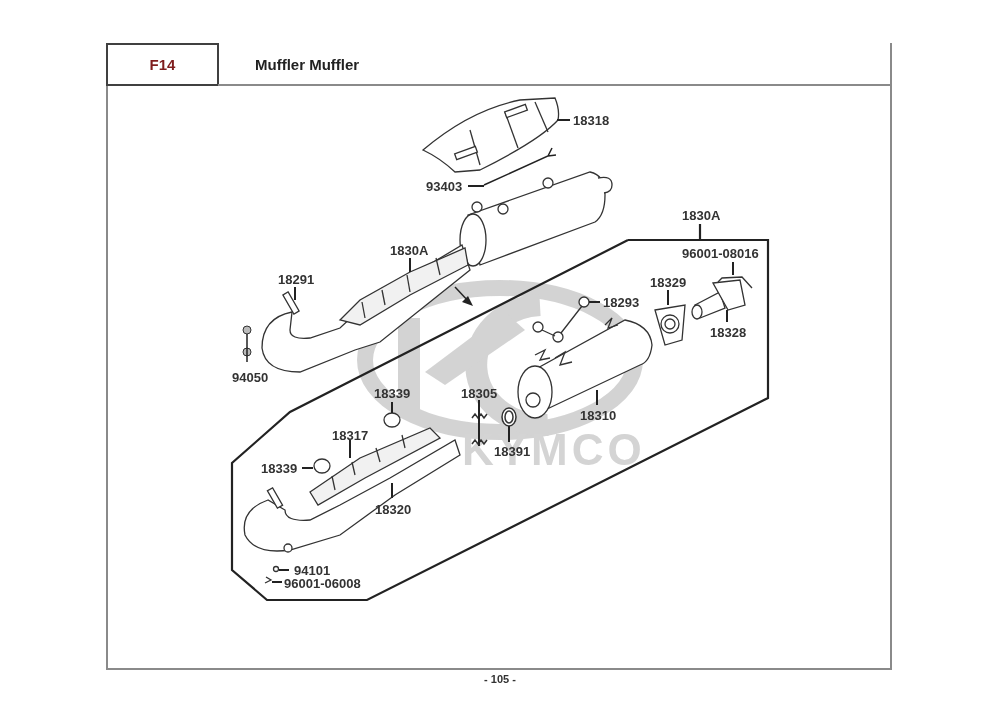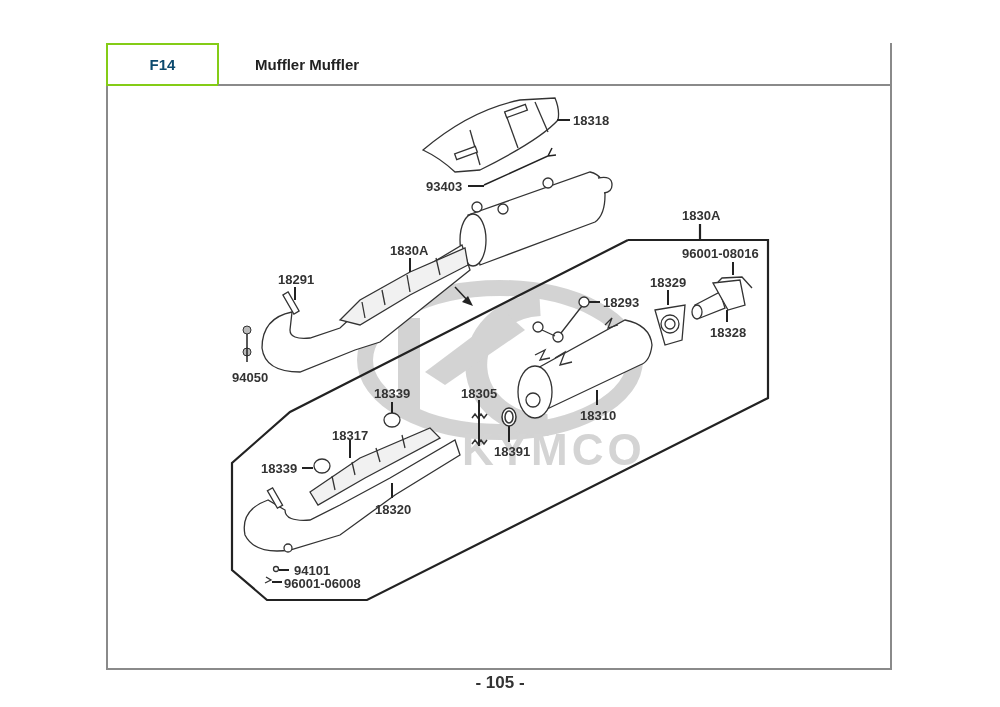--- a/index.html
+++ b/index.html
@@ -1,21 +1,21 @@
 <!DOCTYPE html>
 <html><head>
   <meta charset="utf-8">
   <style>
     html, body { margin:0; padding:0; background:#ffffff; }
     body { width:1000px; height:707px; position:relative; overflow:hidden; font-family:"Liberation Sans", sans-serif; }
     .frame { position:absolute; left:106px; top:43px; width:786px; height:627px; border:2px solid #8a8a8a; border-top:none; box-sizing:border-box; }
-    .code-box { position:absolute; left:106px; top:43px; width:113px; height:43px; border:2px solid #84cc16; box-sizing:border-box; display:flex; align-items:center; justify-content:center; font-weight:bold; font-size:15px; color:#0c4a6e; }
+    .code-box { position:absolute; left:106px; top:43px; width:113px; height:43px; border:2px solid #404040; box-sizing:border-box; display:flex; align-items:center; justify-content:center; font-weight:bold; font-size:15px; color:#7f1d1d; }
     .title-line { position:absolute; left:218px; top:84px; width:674px; height:2px; background:#8a8a8a; }
     .title { position:absolute; left:255px; top:56px; font-weight:bold; font-size:15px; color:#222; }
-    .page-num { position:absolute; left:0; width:1000px; top:673px; text-align:center; font-weight:bold; font-size:17px; color:#333; }
+    .page-num { position:absolute; left:0; width:1000px; top:673px; text-align:center; font-weight:bold; font-size:11px; color:#333; }
     svg.diagram { position:absolute; left:0; top:0; }
     .lbl { font-family:"Liberation Sans", sans-serif; font-weight:bold; font-size:13px; fill:#333; }
   </style>
 </head>
 <body>
 
 <div class="frame"></div>
 <div class="code-box">F14</div>
 <div class="title-line"></div>
 <div class="title">Muffler Muffler</div>

